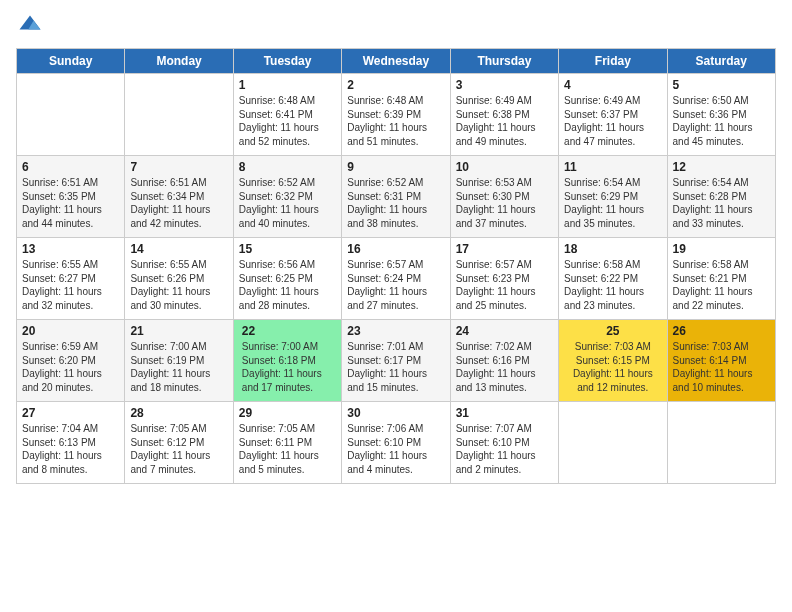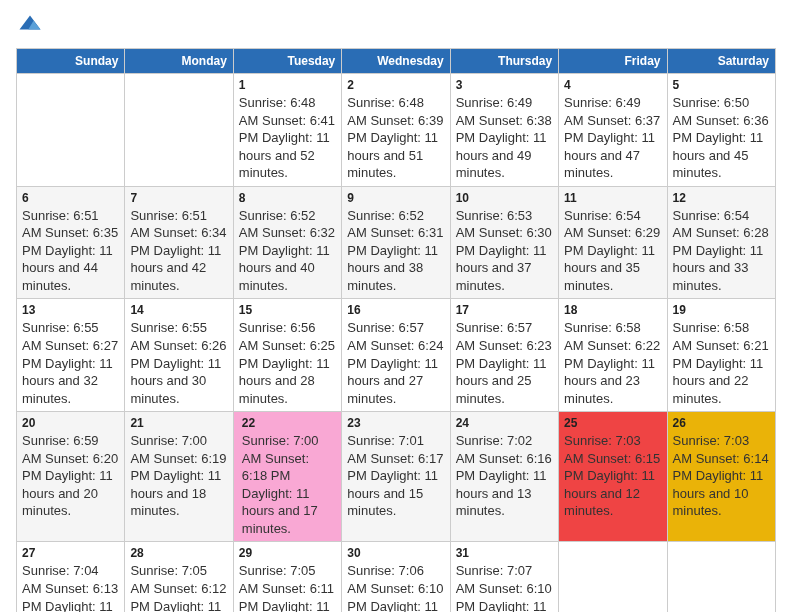--- a/index.html
+++ b/index.html
@@ -51,21 +51,21 @@
       color: #444;
     }
     .calendar {
       width: 100%;
       border-collapse: collapse;
       table-layout: fixed;
     }
     .calendar th {
       background: #2a6db5;
       color: #fff;
-      text-align: right;
+      text-align: center;
       padding: 5px 6px;
       font-size: 12px;
       font-weight: 600;
       border: 1px solid #ccc;
     }
     .calendar td {
       border: 1px solid #ccc;
       vertical-align: top;
       padding: 4px 5px;
       font-size: 10px;
@@ -77,21 +77,21 @@
       background: #f5f5f5;
     }
     .day-number {
       font-size: 12px;
       font-weight: bold;
       color: #222;
       display: block;
       margin-bottom: 2px;
     }
     .day-info {
-      font-size: 13px;
+      font-size: 10px;
       line-height: 1.35;
       color: #333;
     }
     .empty-cell {
       background: #fff !important;
     }
   </style>
 </head>
 <body>
 
@@ -254,39 +254,39 @@
             <div class="day-info">Sunrise: 6:59 AM
 Sunset: 6:20 PM
 Daylight: 11 hours and 20 minutes.</div>
           </td>
           <td style="background: rgb(245, 245, 245);">
             <span class="day-number">21</span>
             <div class="day-info">Sunrise: 7:00 AM
 Sunset: 6:19 PM
 Daylight: 11 hours and 18 minutes.</div>
           </td>
-          <td style="background: #f9a8d4; padding-left: 8px;">
+          <td style="background: #86efac; padding-left: 8px;">
             <span class="day-number">22</span>
             <div class="day-info">Sunrise: 7:00 AM
 Sunset: 6:18 PM
 Daylight: 11 hours and 17 minutes.</div>
           </td>
           <td style="background: rgb(245, 245, 245); margin-left: 46px;">
             <span class="day-number">23</span>
             <div class="day-info">Sunrise: 7:01 AM
 Sunset: 6:17 PM
 Daylight: 11 hours and 15 minutes.</div>
           </td>
           <td style="background: rgb(245, 245, 245);">
             <span class="day-number">24</span>
             <div class="day-info">Sunrise: 7:02 AM
 Sunset: 6:16 PM
 Daylight: 11 hours and 13 minutes.</div>
           </td>
-          <td style="background: #ef4444;">
+          <td style="background: #fde047; text-align: center;">
             <span class="day-number">25</span>
             <div class="day-info">Sunrise: 7:03 AM
 Sunset: 6:15 PM
 Daylight: 11 hours and 12 minutes.</div>
           </td>
           <td style="background: #eab308;">
             <span class="day-number">26</span>
             <div class="day-info">Sunrise: 7:03 AM
 Sunset: 6:14 PM
 Daylight: 11 hours and 10 minutes.</div>

